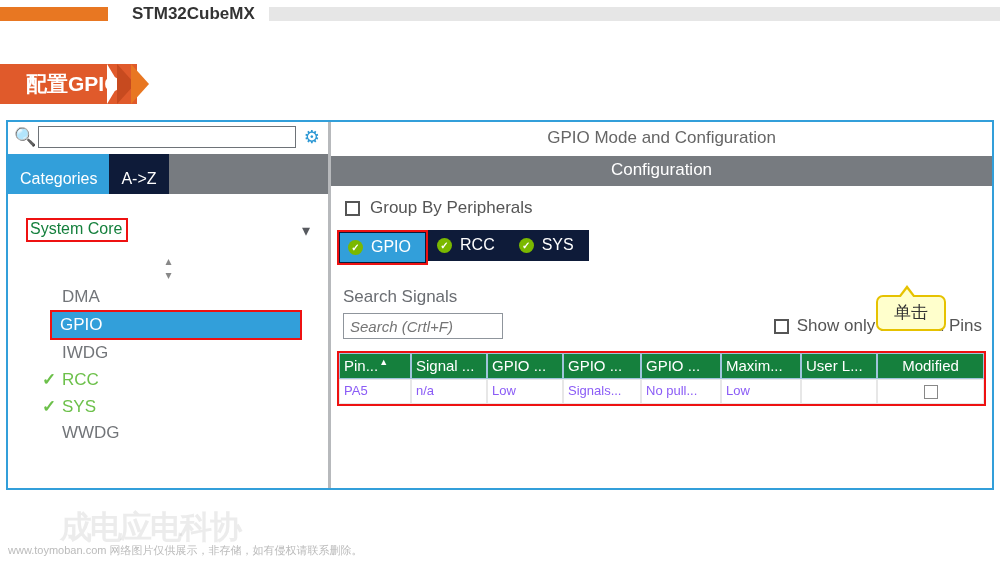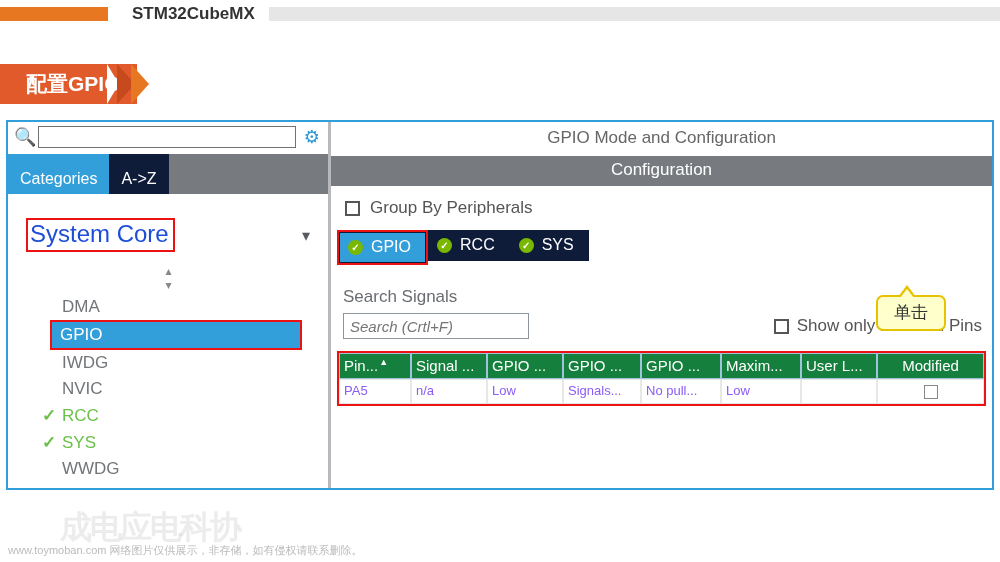--- a/index.html
+++ b/index.html
@@ -32,21 +32,21 @@
 
 
 .left-tabs { display: flex; font-size: 16px; }
 .ltab { padding: 16px 12px 6px; }
 .ltab.active { background: #329fda; color: #fff; }
 .ltab.alt { background: #0e1b39; color: #fff; }
 .ltab-fill { flex:1; background:#777b80; }
 
 .cat-body { padding: 20px 16px 10px; }
 .sys-core-row { display: flex; align-items: center; justify-content: space-between; padding: 4px 2px; }
-.sys-core-row .name { color: #1d4ed8; font-size: 24px; }
+.sys-core-row .name { color: #15803d; font-size: 16px; }
 .sys-core-row .carrot { font-size: 16px; color: #575a5f; }
 .box-red { border: 2px solid #e11; }
 .box-sc { display:inline-block; padding:0 4px 2px 2px;}
 
 .arrows-row { text-align: center; color: #888; font-size: 12px; margin: 8px 0 2px; letter-spacing: -1px; }
 
 .tree-list { list-style: none; padding-left: 30px; }
 .tree-list li { font-size: 17px; color: #727579; padding: 3px 8px; display: flex; align-items: center; }
 .tree-list li.sel { background: #329fda; color: #fff; }
 .tree-list li .chk { color: #6cc04a; font-weight: bold; margin-left: -20px; width: 20px; }
@@ -59,21 +59,21 @@
 .grp-row { display: flex; align-items: center; font-size: 17px; color: #555; padding: 12px 0 12px 14px; }
 .chkbox { width: 15px; height: 15px; border: 2px solid #555; margin-right: 10px; }
 .ptab { display: flex; align-items: center; background: #0e1b39; color: #fff; font-size: 16px; padding: 5px 14px 6px 8px; border: 1px solid #0e1b39; }
 .ptab.active { background: #329fda; }
 .okcirc { width: 15px; height: 15px; border-radius: 50%; background: #7ab800; display: inline-flex; align-items: center; justify-content: center; margin-right: 8px; }
 .okcirc::after { content: "✓"; color: #fff; font-size: 10px; font-weight: bold; }
 .box-gpio-tab { border: 2px solid #e11; display: inline-flex; padding: 0; margin-left: 6px; }
 
 .search-sig { margin: 22px 0 6px 12px; font-size: 17px; color: #6a6d72; }
 .sig-row { display: flex; align-items: center; padding: 0 10px 0 12px; gap: 8px; }
-.sig-input { width: 186px; height: 26px; border: 1px solid #8f959c; font-size: 15px; font-style: italic; color: #999; padding: 0 6px; }
+.sig-input { width: 160px; height: 26px; border: 1px solid #8f959c; font-size: 15px; font-style: italic; color: #999; padding: 0 6px; }
 .show-mod { display: flex; align-items: center; font-size: 17px; color: #555; margin-left: auto; }
 
 
 .callout { position: absolute; left: 545px; top: 173px; background: #ffffcc; border: 2.5px solid #e6c200; border-radius: 7px; padding: 4px 16px 5px; font-size: 17px; color: #333; z-index: 5; }
 .callout::before { content:""; position:absolute; top:-12px; left:20px; width:0;height:0; border-left:9px solid transparent; border-right:9px solid transparent; border-bottom:12px solid #e6c200; }
 .callout::after { content:""; position:absolute; top:-8px; left:22px; width:0;height:0; border-left:7px solid transparent; border-right:7px solid transparent; border-bottom:9px solid #ffffcc; }
 
 
 .tbl { margin: 12px 6px 0 6px; border: 2px solid #e11; }
 .thead { display: flex; background: #15803d; color: #fff; font-size: 15px; }
@@ -131,23 +131,20 @@
       <div class="box-gpio box-red">
         <ul class="tree-list" style="padding-left:0">
           <li class="sel">
               <span>GPIO</span>
             </li>
         </ul>
       </div>
       <ul class="tree-list">
         <li>
             <span>IWDG</span>
-          </li>
-        <li>
-            <span>NVIC</span>
           </li>
         <li style="color:#6cc04a">
             <span class="chk">✓</span>
             <span>RCC</span>
           </li>
         <li style="color:#6cc04a">
             <span class="chk">✓</span>
             <span>SYS</span>
           </li>
         <li>

